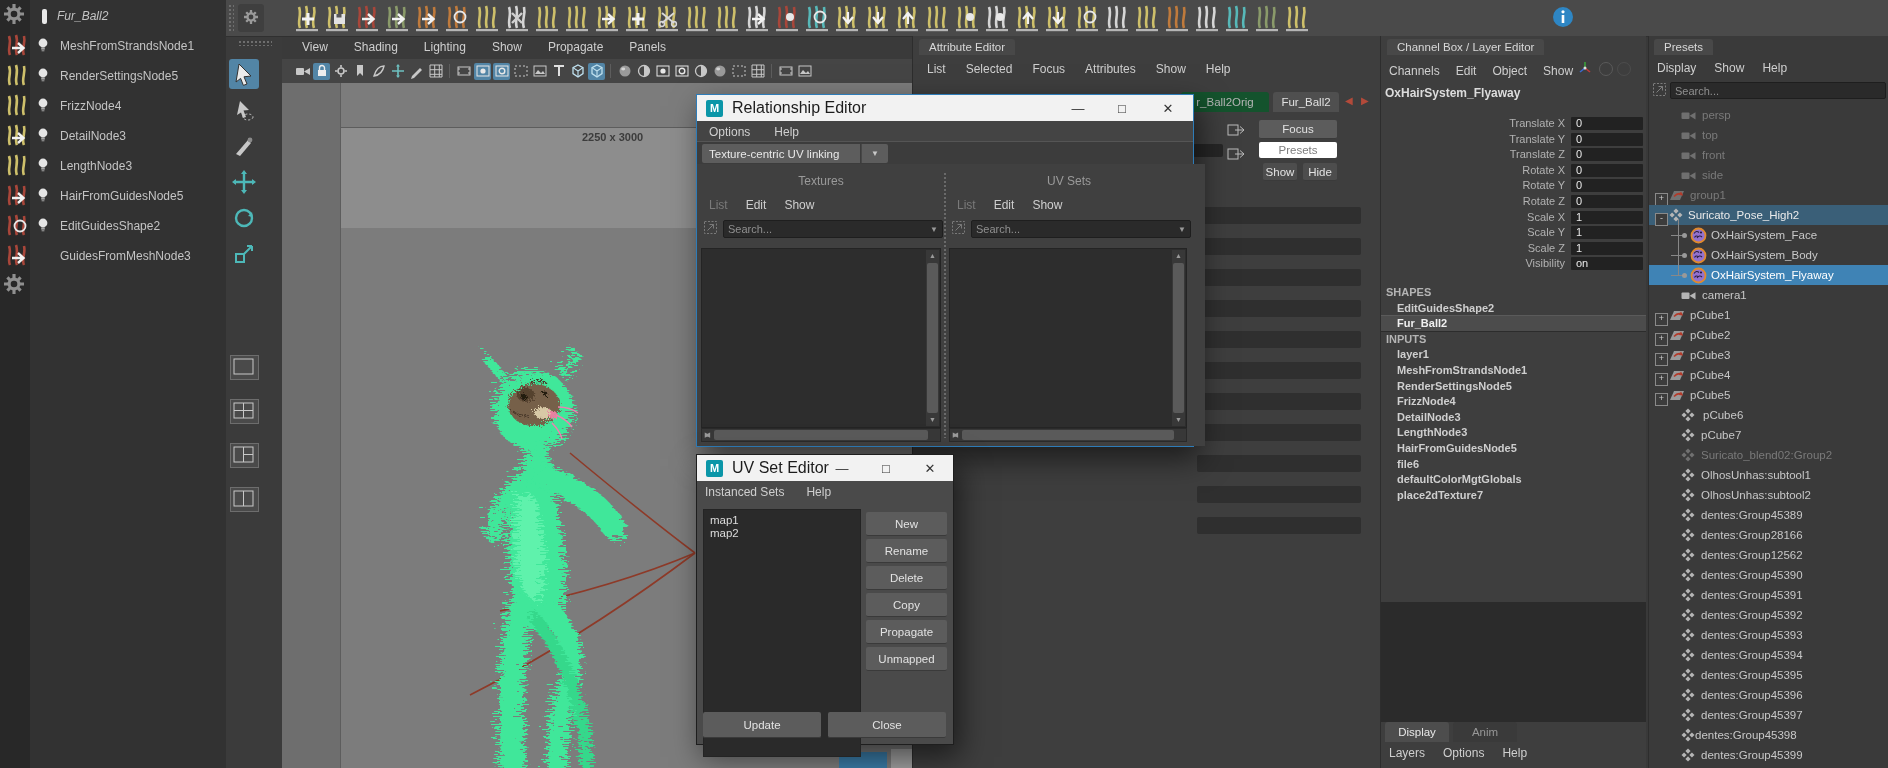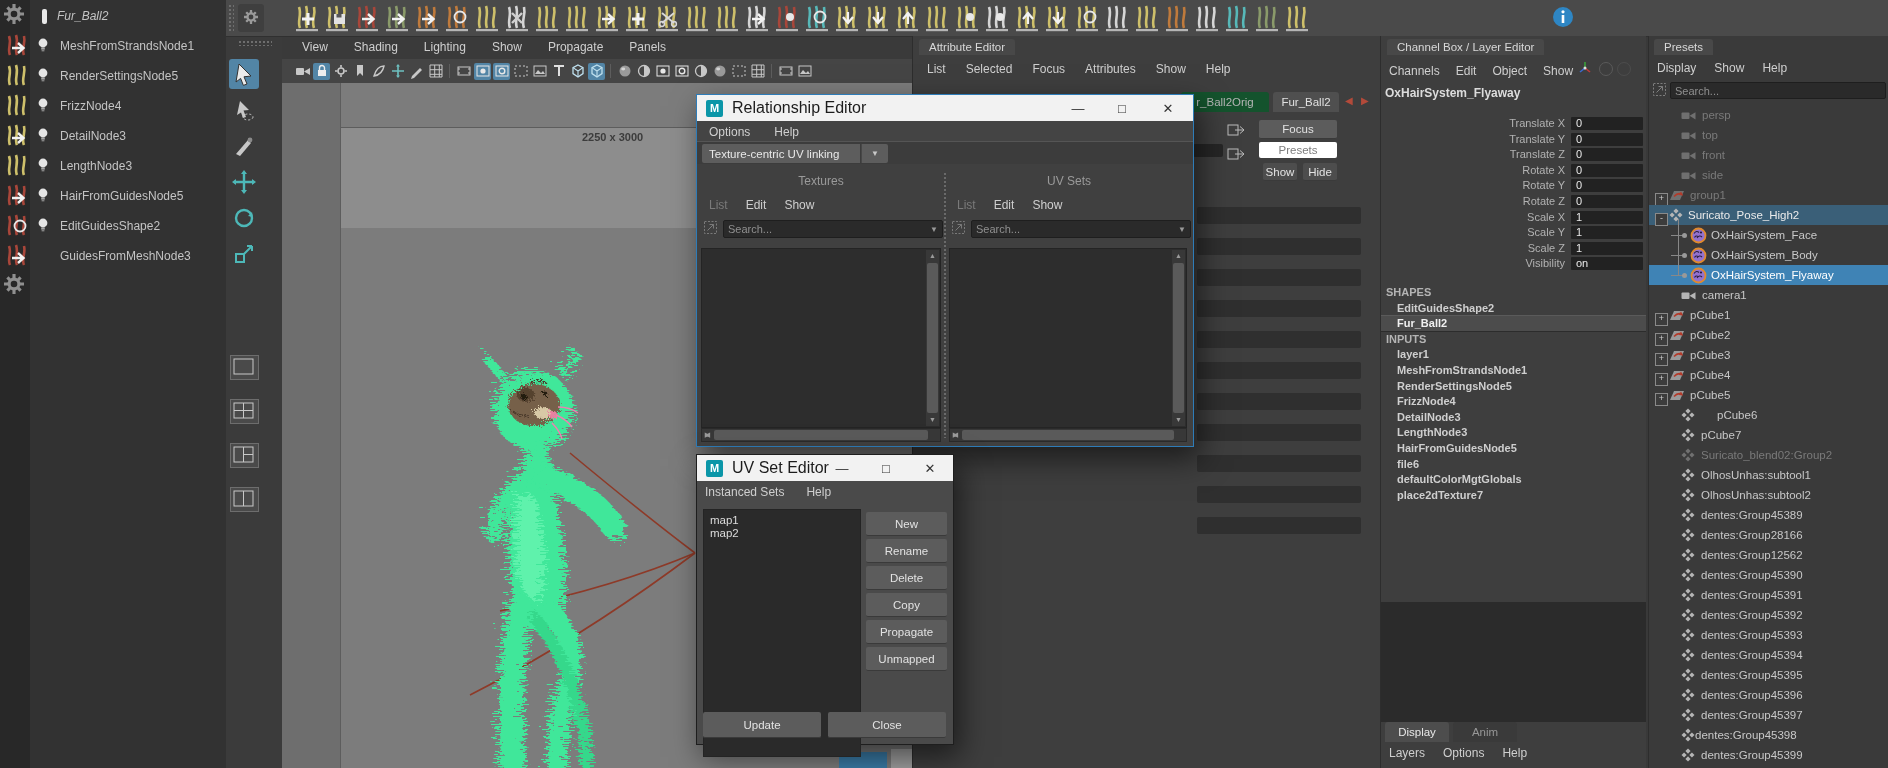--- a/index.html
+++ b/index.html
@@ -1103,21 +1103,21 @@
           <span style="margin-left:32px;display:inline-flex;">
             <svg width="14" height="14" viewBox="0 0 14 14" xmlns="http://www.w3.org/2000/svg">
               <g fill="#b5b5b5">
                 <path d="M7 0.5l2.6 2.6L7 5.7 4.4 3.1z"></path>
                 <path d="M3.1 4.4L5.7 7l-2.6 2.6L0.5 7z"></path>
                 <path d="M10.9 4.4L13.5 7l-2.6 2.6L8.3 7z"></path>
                 <path d="M7 8.3l2.6 2.6L7 13.5l-2.6-2.6z"></path>
               </g>
             </svg>
           </span>
-          <span style="margin-left:22px;">pCube6</span>
+          <span style="margin-left:8px;">pCube6</span>
         </div>
         <div class="ol-row" style="top: 389px;">
           <span style="margin-left:32px;display:inline-flex;">
             <svg width="14" height="14" viewBox="0 0 14 14" xmlns="http://www.w3.org/2000/svg">
               <g fill="#b5b5b5">
                 <path d="M7 0.5l2.6 2.6L7 5.7 4.4 3.1z"></path>
                 <path d="M3.1 4.4L5.7 7l-2.6 2.6L0.5 7z"></path>
                 <path d="M10.9 4.4L13.5 7l-2.6 2.6L8.3 7z"></path>
                 <path d="M7 8.3l2.6 2.6L7 13.5l-2.6-2.6z"></path>
               </g>
@@ -1350,21 +1350,21 @@
         <span class="menu-item">Help</span>
       </div>
     <div class="abs" style="left:0;top:46px;width:100%;height:23px;background:#3c3c3c;border-top:1px solid #555;">
       <div class="abs" style="left:5px;top:2px;width:158px;height:19px;background:#5d5d5d;border-radius:2px 0 0 2px;
                   display:flex;align-items:center;padding-left:7px;font-size:11.5px;color:#e8e8e8;box-sizing:border-box;">
         <span>Texture-centric UV linking</span>
       </div>
       <div class="abs" style="left:164px;top:2px;width:26px;height:19px;background:#5d5d5d;border-radius:0 2px 2px 0;border-left:1px solid #474747;
                   display:flex;align-items:center;justify-content:center;color:#c8c8c8;font-size:8px;">▼</div>
     </div>
-    <div class="abs" style="left:0;top:69px;width:100%;height:282px;background:#404040;">
+    <div class="abs" style="left:0;top:69px;width:100%;height:282px;background:#404040;padding-left:12px;">
       <div class="vdots" style="left:246px;top:8px;height:266px;"></div>
 
       <div class="abs" style="left:4px;top:0;width:240px;height:282px;">
         <div class="hdr" style="top:10px;">Textures</div>
         <div class="re-menus" style="left:8px;top:34px;">
             <span class="menu-item">List</span>
             <span class="menu-item">Edit</span>
             <span class="menu-item">Show</span>
           </div>
         <div class="abs re-filter" style="left:2px;top:56px;opacity:.55;"><svg width="15" height="15" viewBox="0 0 15 15" xmlns="http://www.w3.org/2000/svg">

